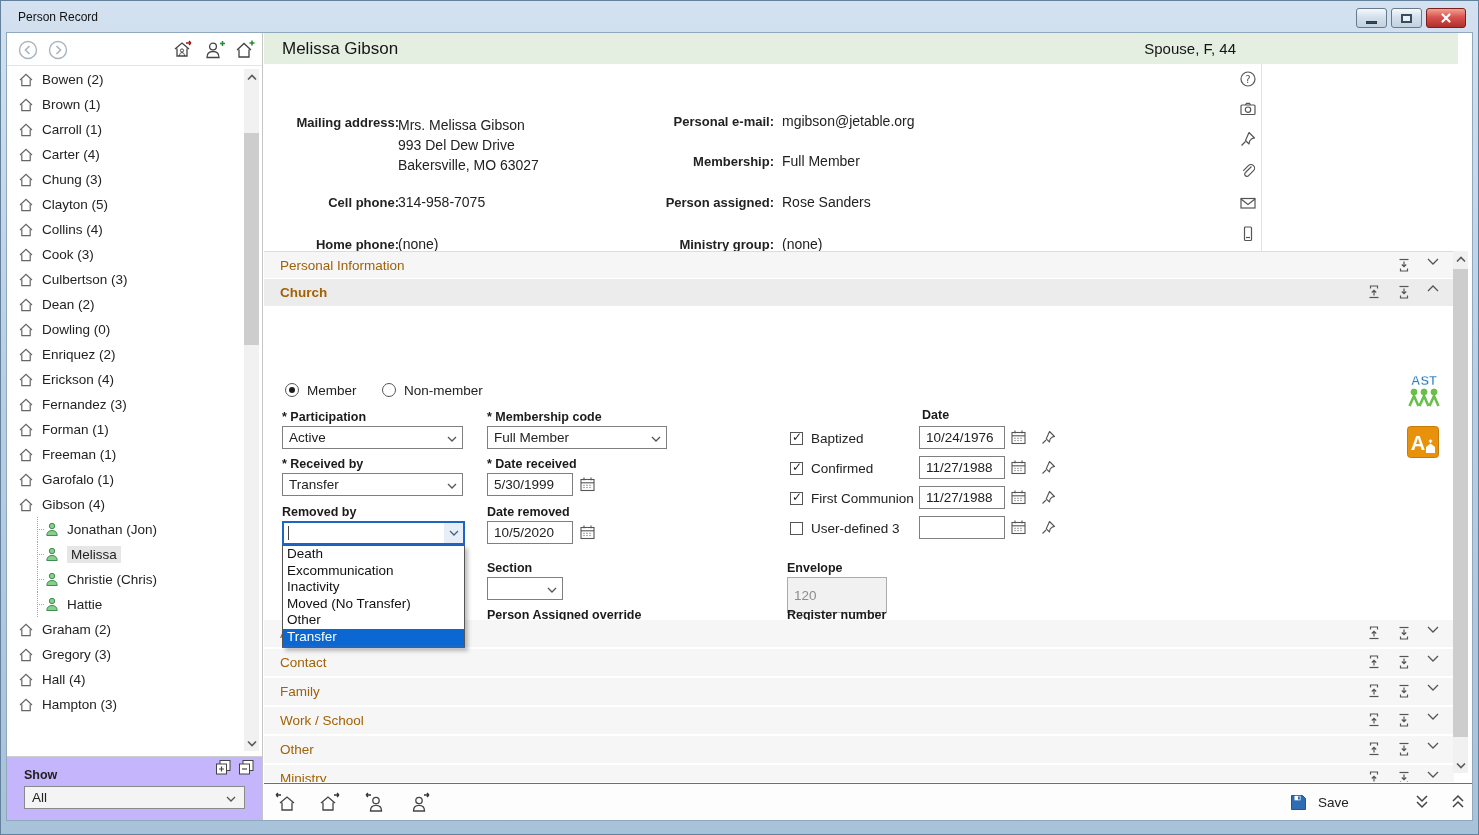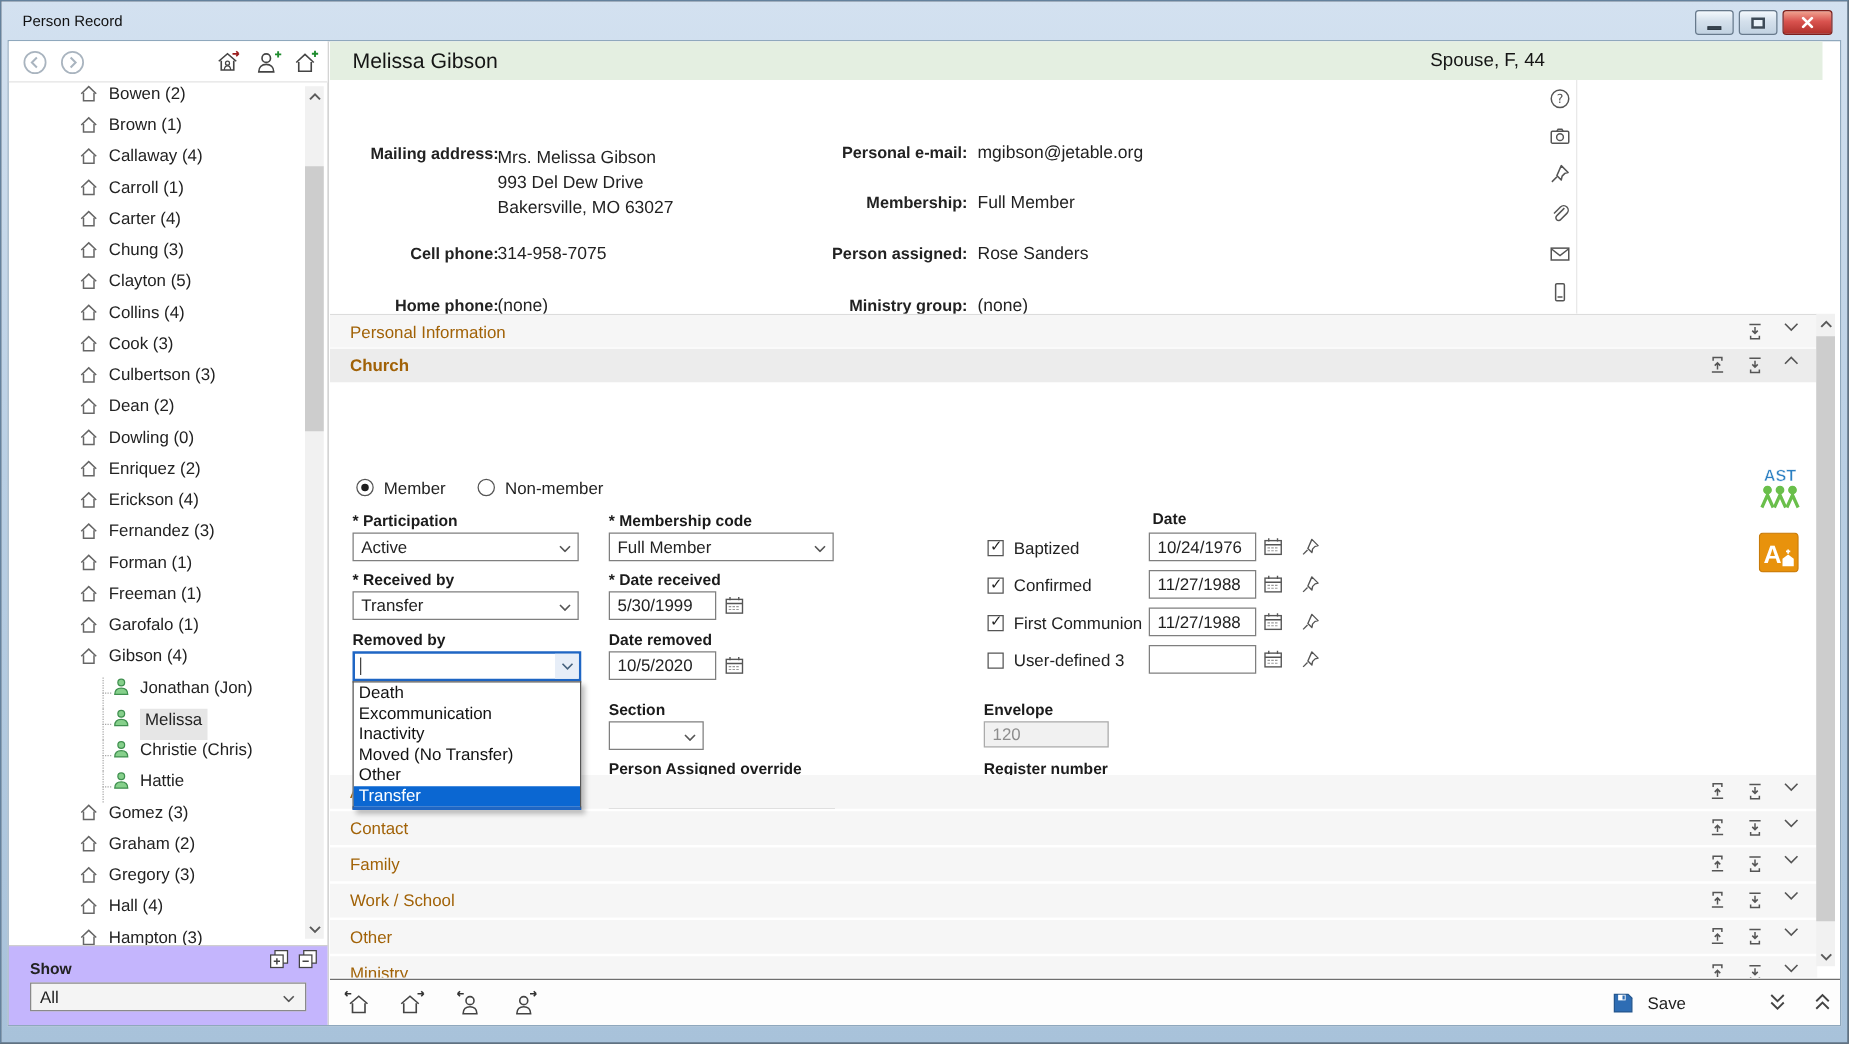--- a/index.html
+++ b/index.html
@@ -12,21 +12,21 @@
   .win-btn{width:31px;height:20px;border:1px solid #67798b;border-radius:3px;background:linear-gradient(#f4f9fd,#d4e0ec 45%,#c2d2e1);display:flex;align-items:center;justify-content:center;}
   .win-btn.close{width:40px;border-color:#7c1f1c;background:linear-gradient(#f0a390,#d9534f 45%,#b0302b);}
   .glyph-min{width:11px;height:3px;background:#3d4a57;margin-top:8px;border:1px solid #2e3944;}
   .glyph-max{width:11px;height:9px;border:2px solid #3d4a57;background:#e9f1f8;}
   .app{position:absolute;left:5px;right:5px;top:31px;bottom:13px;background:#fff;border:1px solid #8fa8bd;overflow:hidden;font-size:13px;}
   
   .sidebar{position:absolute;left:0;top:0;width:256px;height:100%;border-right:1px solid #c6c6c6;background:#fff;}
   .side-toolbar{position:absolute;left:0;top:0;width:100%;height:33px;border-bottom:1px solid #e4e4e4;background:#fff;}
   .tbtn{position:absolute;top:6px;width:22px;height:22px;}
   .side-list{position:absolute;left:0;top:34px;width:100%;height:689px;overflow:hidden;}
-  .srow{height:25px;display:flex;padding-left:11px;gap:8px;font-size:13.5px;white-space:nowrap;cursor:default;position:relative;margin-left:45px;}
+  .srow{height:25px;display:flex;align-items:center;padding-left:11px;gap:8px;font-size:13.5px;white-space:nowrap;cursor:default;position:relative;}
   .srow .person-ic{display:none;}
   .srow.person{padding-left:38px;}
   .srow.person .person-ic{display:inline-flex;}
   .srow.person::before{content:"";position:absolute;left:30px;top:0;bottom:0;border-left:1px dotted #a8a8a8;}
   .srow.person::after{content:"";position:absolute;left:30px;top:12px;width:7px;border-top:1px dotted #a8a8a8;}
   .srow.selected .lbl{background:#e6e6e6;padding:1px 4px;}
   .side-scroll{position:absolute;right:3px;top:36px;width:15px;height:682px;background:#f1f1f1;}
   .side-scroll .thumb{position:absolute;left:0;top:64px;width:100%;height:212px;background:#cdcdcd;}
   .sarrow{position:absolute;left:0;width:100%;height:16px;display:flex;align-items:center;justify-content:center;}
   .side-bottom{position:absolute;left:0;right:0;top:723px;bottom:0;border-top:1px solid #cfcfcf;background:#c4b5fd;}
@@ -53,21 +53,21 @@
   .secbar.church .stext{font-weight:bold;}
   .secicons{position:absolute;right:14px;top:5px;display:flex;gap:14px;}
   .collapsed-wrap{position:absolute;left:0;right:0;top:369px;}
   .collapsed-wrap .secbar{position:relative;margin-bottom:2px;}
   
   .church-body{position:absolute;left:0;right:0;top:55px;height:314px;background:#fff;}
   .fld-label{position:absolute;font-weight:bold;font-size:12.5px;color:#1b1b1b;white-space:nowrap;}
   .sel,.inp{position:absolute;height:23px;border:1px solid #7f7f7f;background:#fff;font-size:13.5px;display:flex;align-items:center;padding:0 20px 0 6px;}
   .inp{padding-right:6px;}
   .sel .chev{position:absolute;right:5px;top:9px;}
-  .inp.disabled{background:#f1f1f1;border-color:#ababab;color:#8d8d8d;height:21px;}
+  .inp.disabled{background:#f1f1f1;border-color:#ababab;color:#8d8d8d;height:36px;}
   .radio{position:absolute;width:14px;height:14px;border:1px solid #555;border-radius:50%;background:#fff;}
   .radio.on::after{content:"";position:absolute;left:3px;top:3px;width:6px;height:6px;border-radius:50%;background:#1e1e1e;}
   .rlabel{position:absolute;font-size:13.5px;}
   .combo{position:absolute;left:18px;top:215px;width:183px;height:24px;border:2px solid #1f66c4;background:#fff;}
   .combo .btn{position:absolute;right:0;top:0;bottom:0;width:19px;background:#e7eef8;display:flex;align-items:center;justify-content:center;}
   .combo .caret{position:absolute;left:4px;top:3px;bottom:3px;width:1px;background:#444;}
   .ddl{position:absolute;left:18px;top:239px;width:183px;background:#fff;border:1px solid #555;border-bottom:3px solid #1f66c4;box-shadow:3px 3px 4px rgba(0,0,0,.25);z-index:6;}
   .ddl .opt{height:16.5px;line-height:16px;padding-left:4px;font-size:13.5px;white-space:nowrap;overflow:hidden;color:#111;}
   .ddl .opt.selected{background:#0b67d2;color:#fff;}
   .iconbtn{position:absolute;width:18px;height:18px;}
@@ -170,30 +170,20 @@
               <span class="lbl">Brown (1)</span>
             </div>
             <div class="srow">
               <span class="house-ic">
                 <svg width="16" height="16" viewBox="0 0 16 16">
                   <path d="M2 8 L8 2.3 L14 8" fill="none" stroke="#666" stroke-width="1.2"></path>
                   <path d="M3.8 7.2 V13.6 H12.2 V7.2" fill="none" stroke="#666" stroke-width="1.2"></path>
                 </svg>
               </span>
 
-              <span class="lbl">Callaway (4)</span>
-            </div>
-            <div class="srow">
-              <span class="house-ic">
-                <svg width="16" height="16" viewBox="0 0 16 16">
-                  <path d="M2 8 L8 2.3 L14 8" fill="none" stroke="#666" stroke-width="1.2"></path>
-                  <path d="M3.8 7.2 V13.6 H12.2 V7.2" fill="none" stroke="#666" stroke-width="1.2"></path>
-                </svg>
-              </span>
-
               <span class="lbl">Carroll (1)</span>
             </div>
             <div class="srow">
               <span class="house-ic">
                 <svg width="16" height="16" viewBox="0 0 16 16">
                   <path d="M2 8 L8 2.3 L14 8" fill="none" stroke="#666" stroke-width="1.2"></path>
                   <path d="M3.8 7.2 V13.6 H12.2 V7.2" fill="none" stroke="#666" stroke-width="1.2"></path>
                 </svg>
               </span>
 
@@ -371,30 +361,20 @@
             </div>
             <div class="srow person">
 
               <span class="person-ic">
                 <svg width="14" height="15" viewBox="0 0 14 15">
                   <circle cx="7" cy="4" r="2.7" fill="#86d08b" stroke="#3f8f4f"></circle>
                   <path d="M1.8 13.5 c0-3.4 2.2-5 5.2-5 s5.2 1.6 5.2 5 z" fill="#86d08b" stroke="#3f8f4f"></path>
                 </svg>
               </span>
               <span class="lbl">Hattie</span>
-            </div>
-            <div class="srow">
-              <span class="house-ic">
-                <svg width="16" height="16" viewBox="0 0 16 16">
-                  <path d="M2 8 L8 2.3 L14 8" fill="none" stroke="#666" stroke-width="1.2"></path>
-                  <path d="M3.8 7.2 V13.6 H12.2 V7.2" fill="none" stroke="#666" stroke-width="1.2"></path>
-                </svg>
-              </span>
-
-              <span class="lbl">Gomez (3)</span>
             </div>
             <div class="srow">
               <span class="house-ic">
                 <svg width="16" height="16" viewBox="0 0 16 16">
                   <path d="M2 8 L8 2.3 L14 8" fill="none" stroke="#666" stroke-width="1.2"></path>
                   <path d="M3.8 7.2 V13.6 H12.2 V7.2" fill="none" stroke="#666" stroke-width="1.2"></path>
                 </svg>
               </span>
 
               <span class="lbl">Graham (2)</span>

